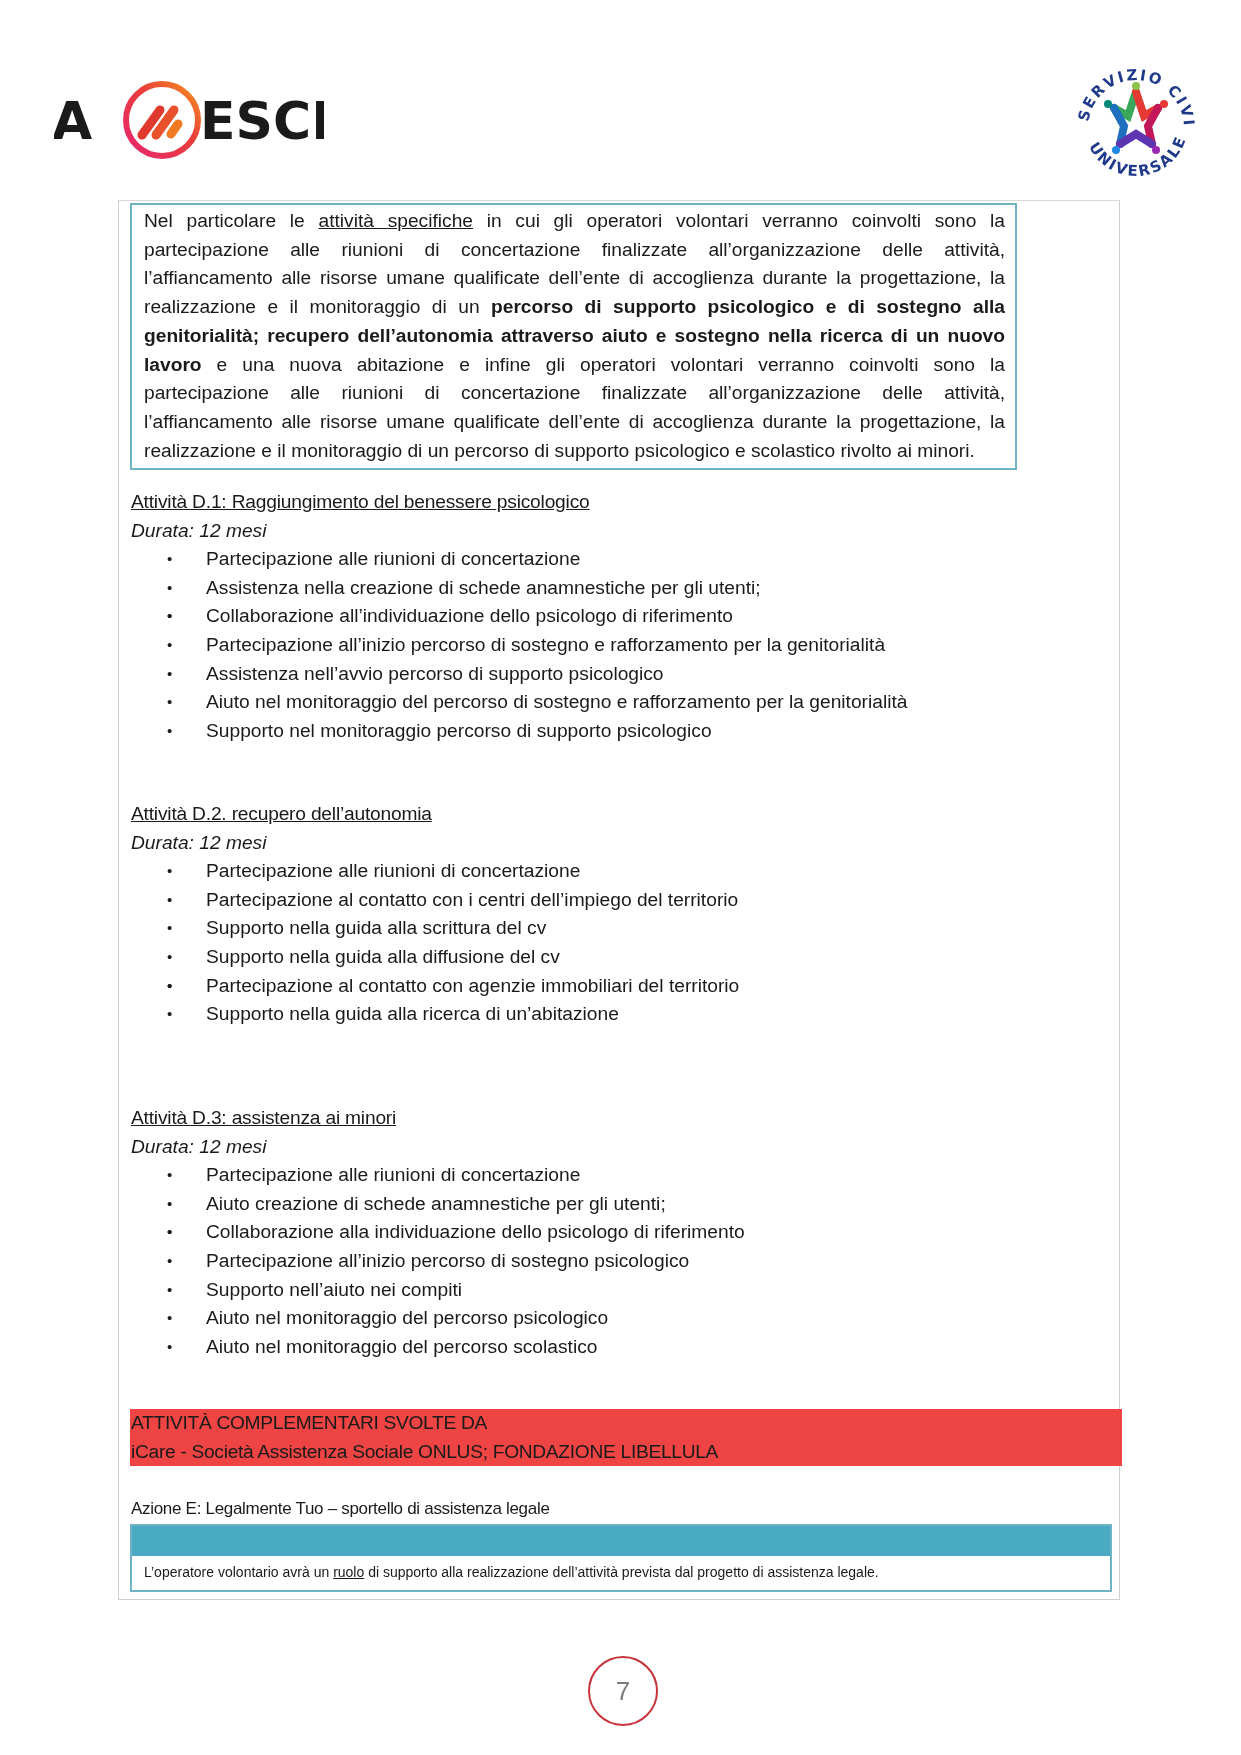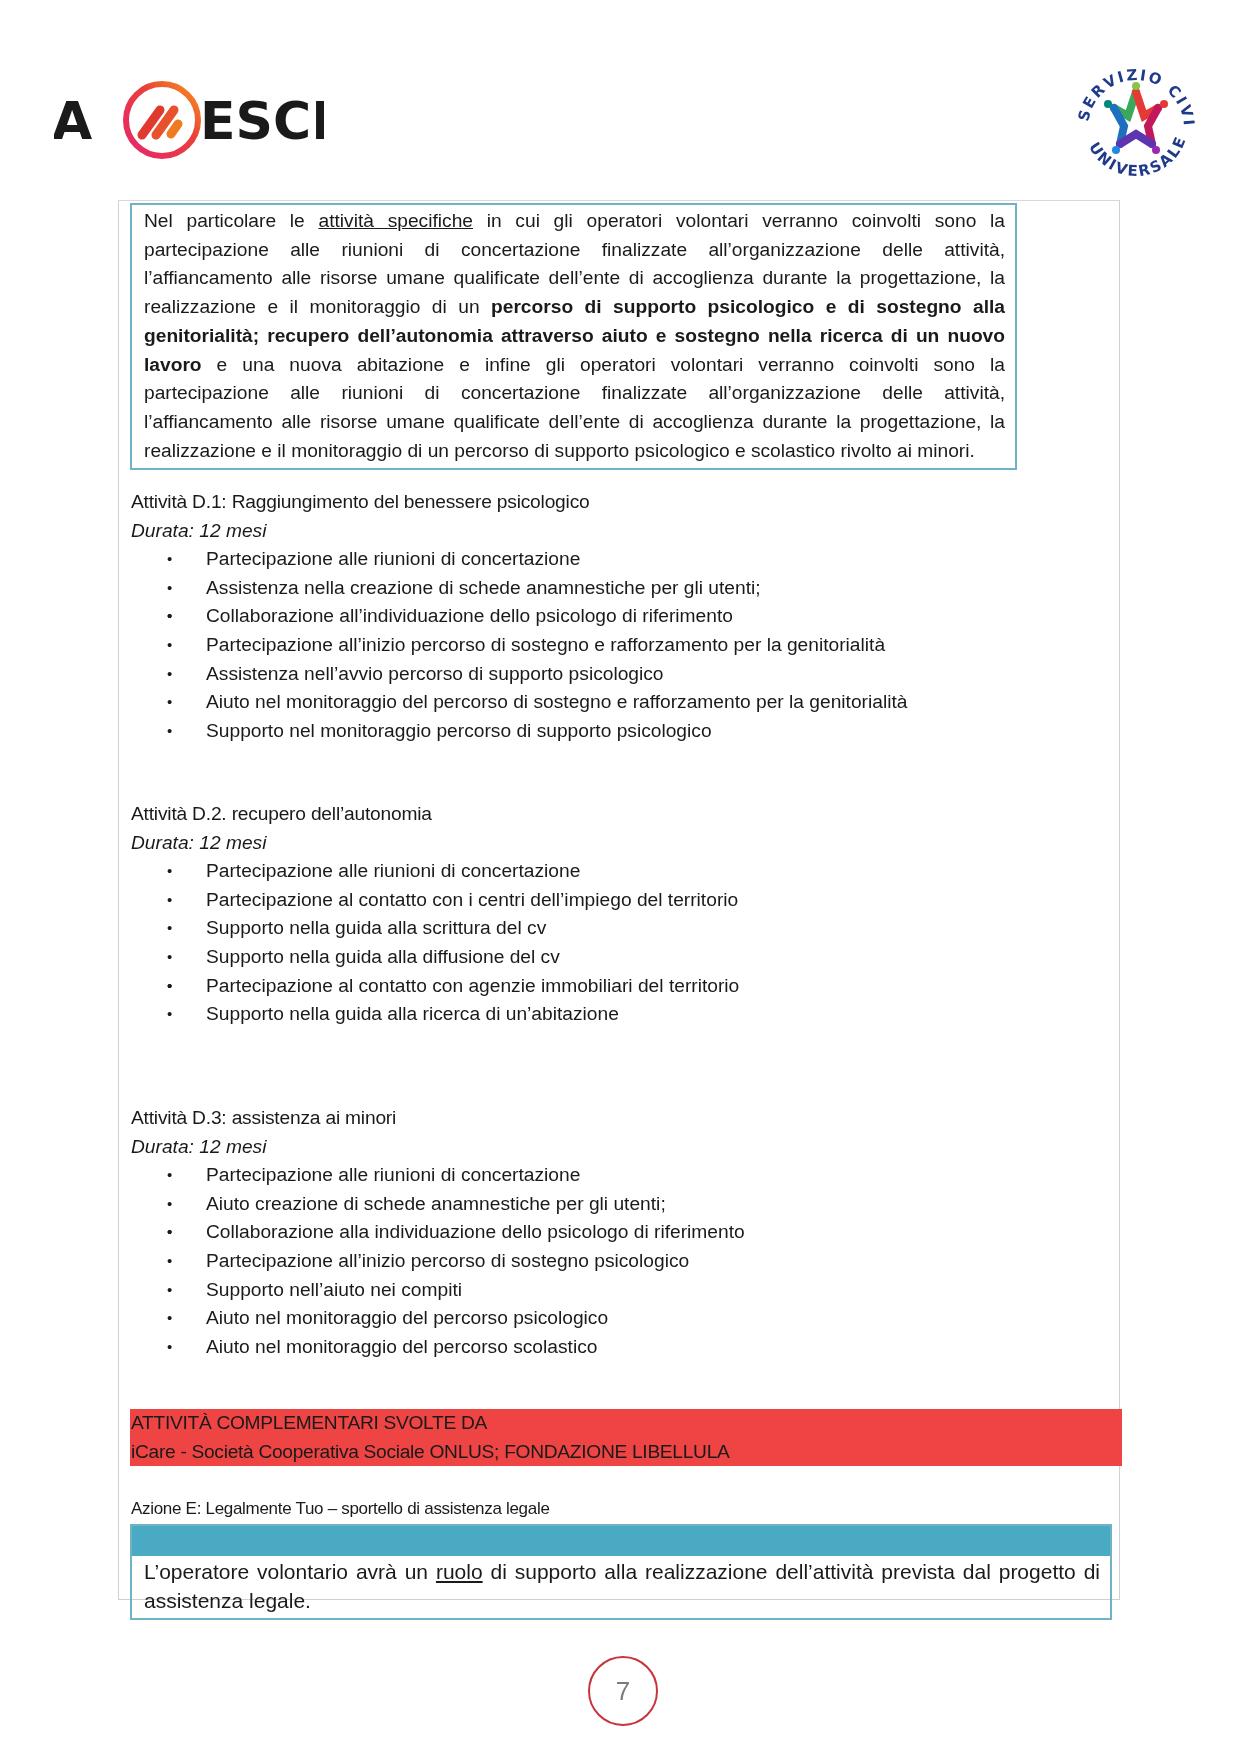--- a/index.html
+++ b/index.html
@@ -8,32 +8,32 @@
   .logo-amesci { position: absolute; left: 54px; top: 72px; width: 270px; height: 90px; }
   .logo-scu { position: absolute; left: 1070px; top: 58px; width: 132px; height: 122px; }
 
   .frame { position: absolute; left: 118px; top: 200px; width: 1002px; height: 1400px; border: 1px solid #d0d0d0; border-top-color: #d8d8d8; box-sizing: border-box; }
 
   .intro-box { position: absolute; left: 130px; top: 203px; width: 887px; border: 2px solid #6fb3c4; box-sizing: border-box; padding: 2px 10px 3px 12px; font-size: 19.2px; line-height: 28.7px; text-align: justify; }
   .intro-box u { text-decoration: underline; }
   .intro-box b { font-weight: bold; }
 
   .section { position: absolute; left: 131px; font-size: 19.2px; line-height: 28.6px; }
-  .section-title { font-weight: normal; letter-spacing: -0.2px; }
+  .section-title { text-decoration: underline; font-weight: normal; letter-spacing: -0.2px; }
   .duration { font-style: italic; }
   .bullets { list-style: none; margin: 0; padding: 0; }
   .bullets li { position: relative; padding-left: 75px; }
   .bullets li .dot { position: absolute; left: 36px; top: 0; font-size: 15px; }
 
   .complementary { position: absolute; left: 130px; top: 1409px; width: 992px; height: 57px; background: #ef4444; font-size: 19.2px; line-height: 28.5px; padding-left: 1px; box-sizing: border-box; letter-spacing: -0.3px; }
   .action-title { position: absolute; left: 131px; top: 1495px; font-size: 17px; line-height: 28px; letter-spacing: -0.3px; }
 
   .legal-box { position: absolute; left: 130px; top: 1524px; width: 982px; border: 2px solid #6fb3c4; box-sizing: border-box; }
   .legal-header { height: 30px; background: #4aaac4; }
-  .legal-body { padding: 2px 10px 3px 12px; font-size: 21px; line-height: 28.5px; text-align: justify; }
+  .legal-body { padding: 2px 10px 3px 12px; font-size: 14px; line-height: 28.5px; text-align: justify; }
 
   .page-num { position: absolute; left: 588px; top: 1656px; width: 70px; height: 70px; border: 2px solid #c7343c; border-radius: 50%; box-sizing: border-box; text-align: center; line-height: 66px; font-size: 26px; color: #7a7a7a; }
 </style>
 </head>
 <body>
 
 <div class="logo-amesci">
   <svg width="270" height="90" viewBox="0 0 270 90">
     <defs>
       <linearGradient id="ringGrad" x1="0" y1="1" x2="1" y2="0">
@@ -121,21 +121,21 @@
     <li><span class="dot">•</span><span>Collaborazione alla individuazione dello psicologo di riferimento</span></li>
     <li><span class="dot">•</span><span>Partecipazione all’inizio percorso di sostegno psicologico</span></li>
     <li><span class="dot">•</span><span>Supporto nell’aiuto nei compiti</span></li>
     <li><span class="dot">•</span><span>Aiuto nel monitoraggio del percorso psicologico</span></li>
     <li><span class="dot">•</span><span>Aiuto nel monitoraggio del percorso scolastico</span></li>
   </ul>
 </div>
 
 <div class="complementary">
   <div>ATTIVITÀ COMPLEMENTARI SVOLTE DA</div>
-  <div>iCare - Società Cooperativa Sociale ONLUS; FONDAZIONE LIBELLULA</div>
+  <div>iCare - Società Assistenza Sociale ONLUS; FONDAZIONE LIBELLULA</div>
 </div>
 
 <div class="action-title">Azione E: Legalmente Tuo – sportello di assistenza legale</div>
 
 <div class="legal-box">
   <div class="legal-header"></div>
   <div class="legal-body">
     <span>L’operatore volontario avrà un </span><u>ruolo</u><span> di supporto alla realizzazione dell’attività prevista dal progetto di assistenza legale.</span>
   </div>
 </div>

